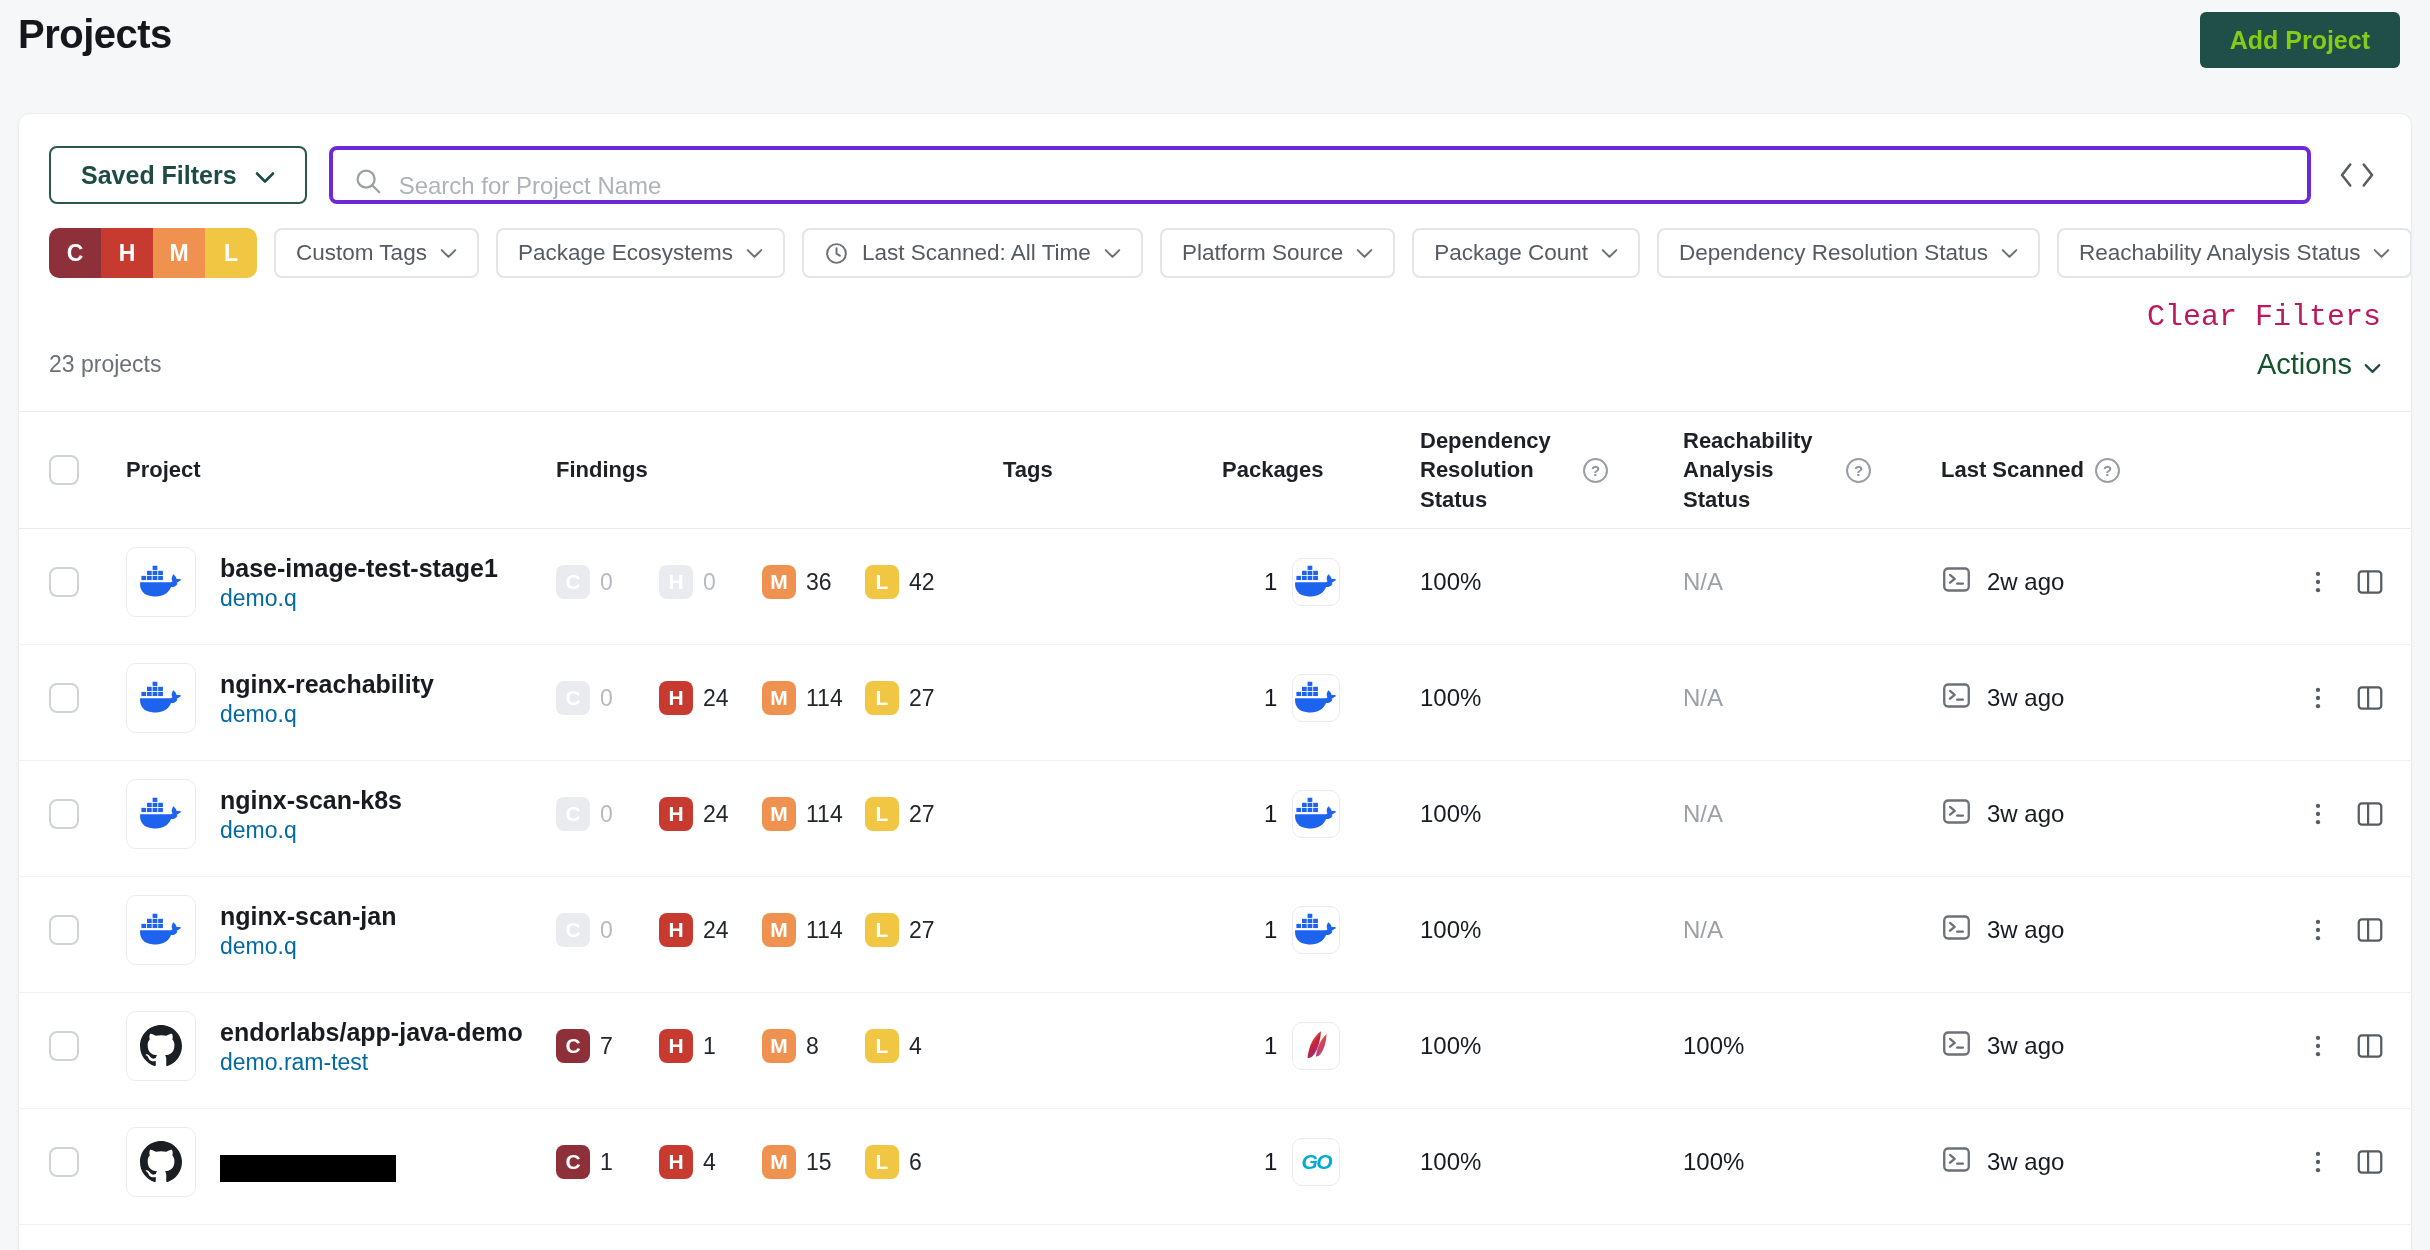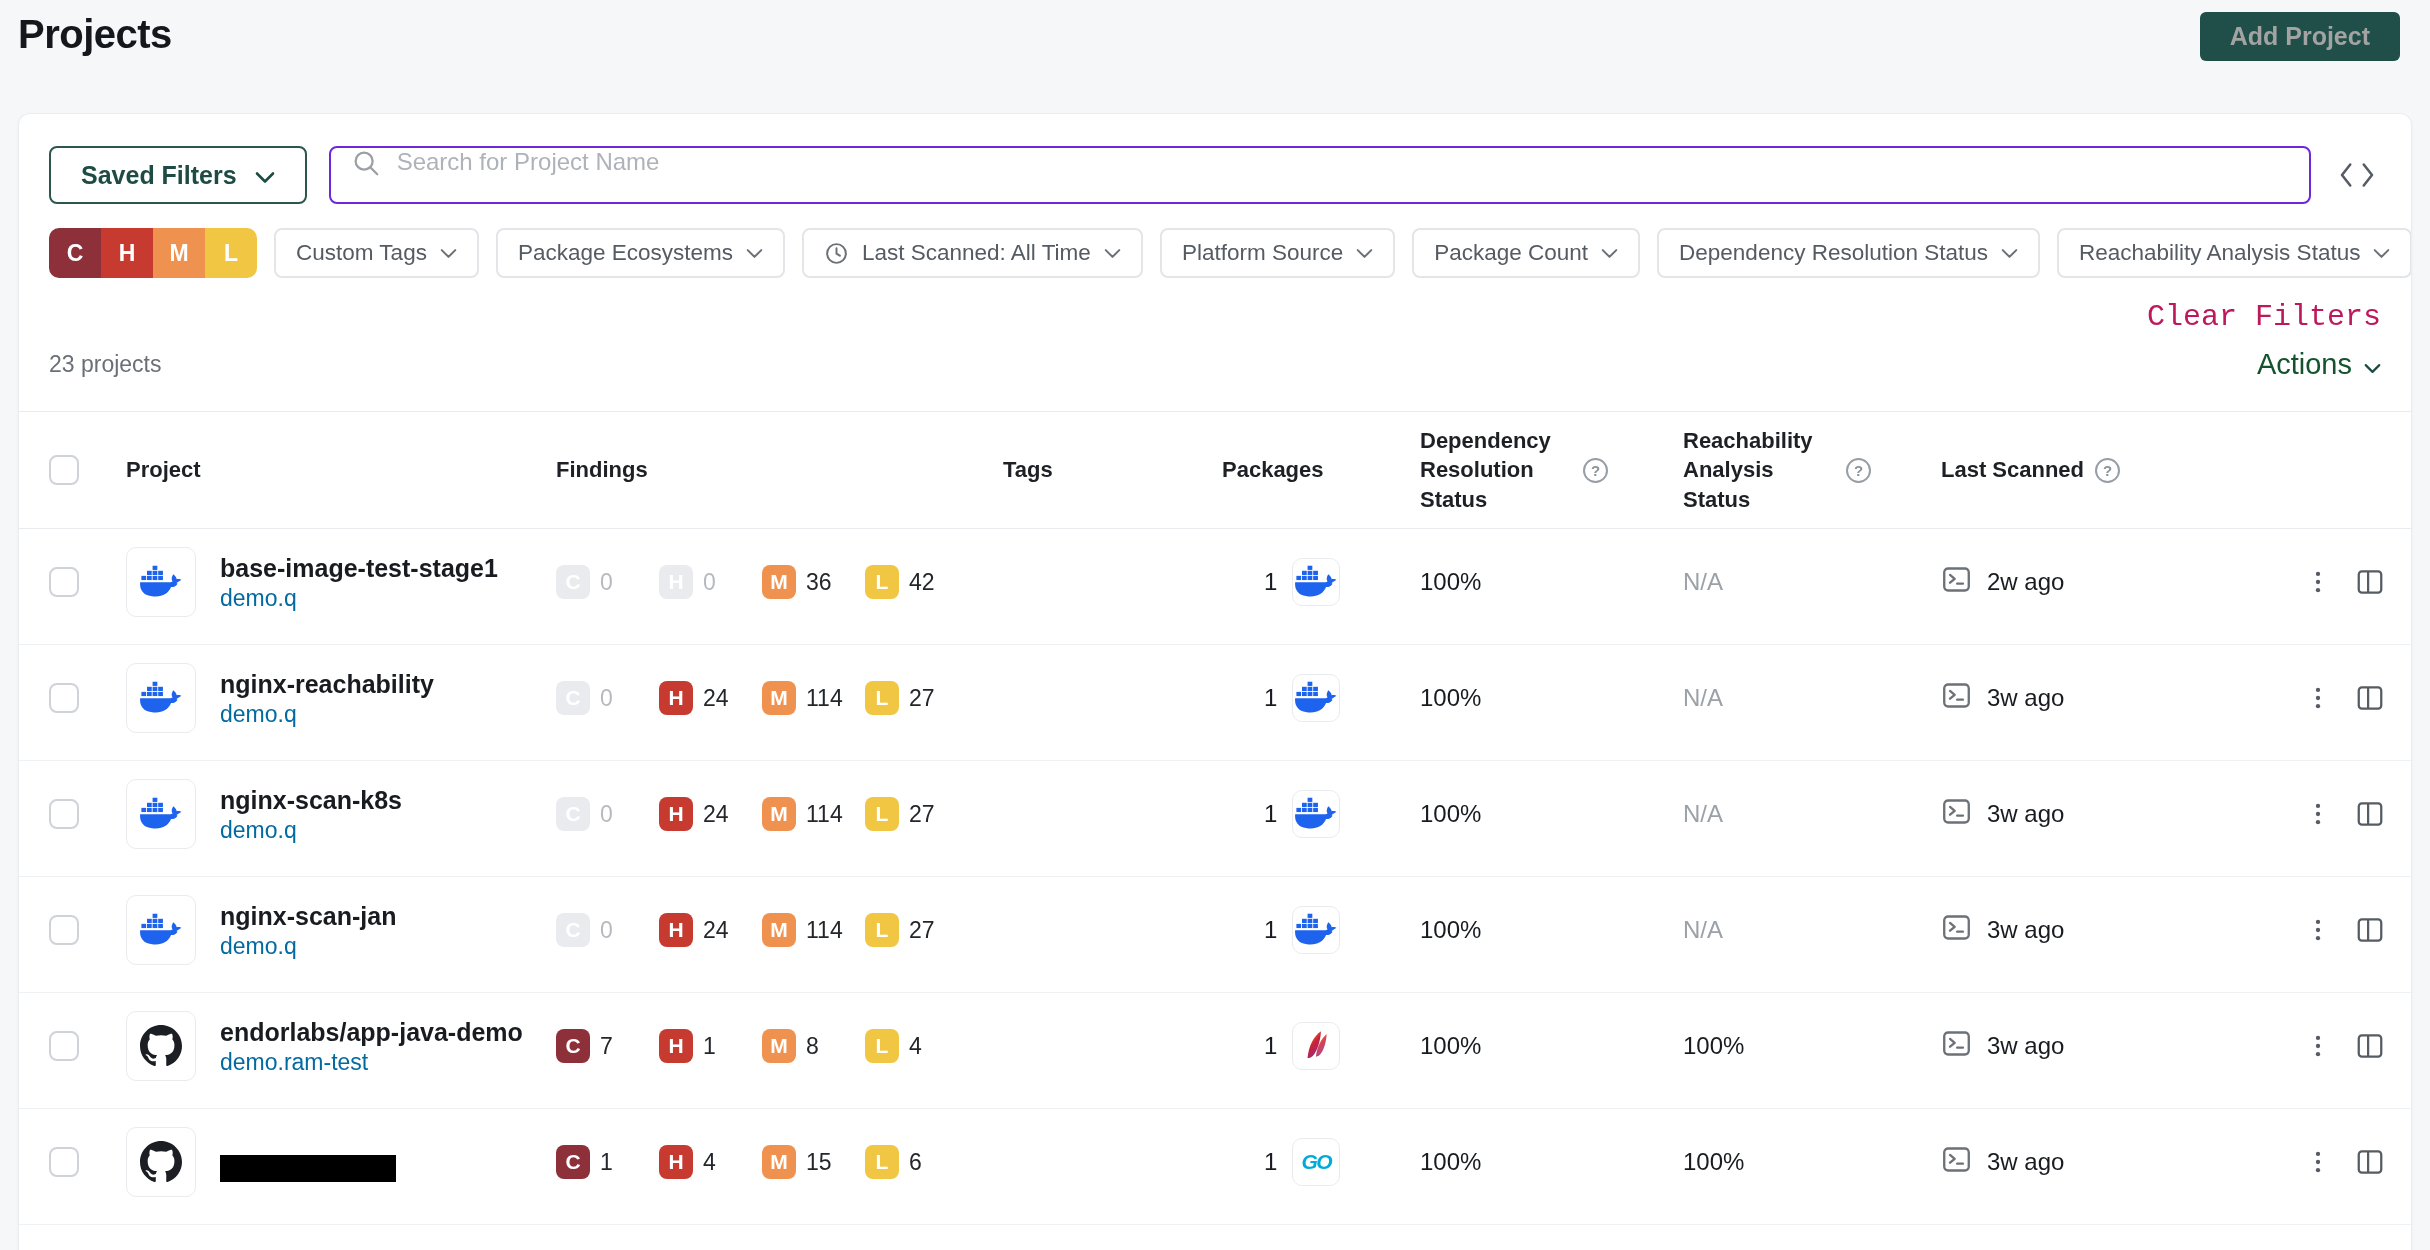--- a/index.html
+++ b/index.html
@@ -11,43 +11,43 @@
     position: relative;
   }
 
   
   .page-header {
     display: flex; justify-content: space-between; align-items: flex-start;
     padding: 12px 30px 0 18px;
   }
   .page-title { font-size: 40px; font-weight: 700; color: #14171c; letter-spacing: -0.5px; }
   .add-project-btn {
-    background: #1f4f48; color: #a3a3a3; border: none; border-radius: 6px;
-    height: 49px; padding: 0 30px; font-size: 25px; font-weight: 600;
+    background: #1f4f48; color: #84cc16; border: none; border-radius: 6px;
+    height: 56px; padding: 0 30px; font-size: 25px; font-weight: 600;
     font-family: "Liberation Sans", sans-serif; cursor: pointer;
   }
 
   
   .card {
     position: absolute; left: 18px; top: 113px; width: 2394px; height: 1180px;
     background: #fff; border: 1px solid #ebedef; border-radius: 12px;
     box-shadow: 0 1px 3px rgba(16,24,40,.05); overflow: hidden;
   }
   .filters-section { padding: 32px 30px 0 30px; }
 
   .search-row { display: flex; gap: 22px; align-items: stretch; height: 58px; }
   .saved-filters-btn {
     display: flex; align-items: center; gap: 18px; padding: 0 30px;
     background: #fff; border: 2px solid #2b574e; border-radius: 8px;
     color: #1e4c44; font-size: 25px; font-weight: 600; cursor: pointer;
     font-family: "Liberation Sans", sans-serif; flex: none;
   }
   .search-box {
-    flex: 1; display: flex; align-items: flex-start; gap: 16px;
-    border: 2px solid #6d28d9; border-radius: 8px; padding: 0 20px; background: #fff;
+    flex: 1; display: flex; align-items: flex-end; gap: 16px;
+    border: 4px solid #6d28d9; border-radius: 8px; padding: 0 20px; background: #fff;
   }
   .search-box input {
     flex: 1; border: none; outline: none; font-size: 24px; color: #333;
     font-family: "Liberation Sans", sans-serif; background: transparent;
   }
   .search-box input::placeholder { color: #aeb3b9; }
   .code-icon-btn { width: 48px; display: flex; align-items: center; justify-content: center; cursor: pointer; background:none; border:none; }
 
   .chips-row { margin-top: 24px; display: flex; gap: 17px; align-items: center; }
   .severity-group { display: flex; border-radius: 10px; overflow: hidden; flex: none; }

